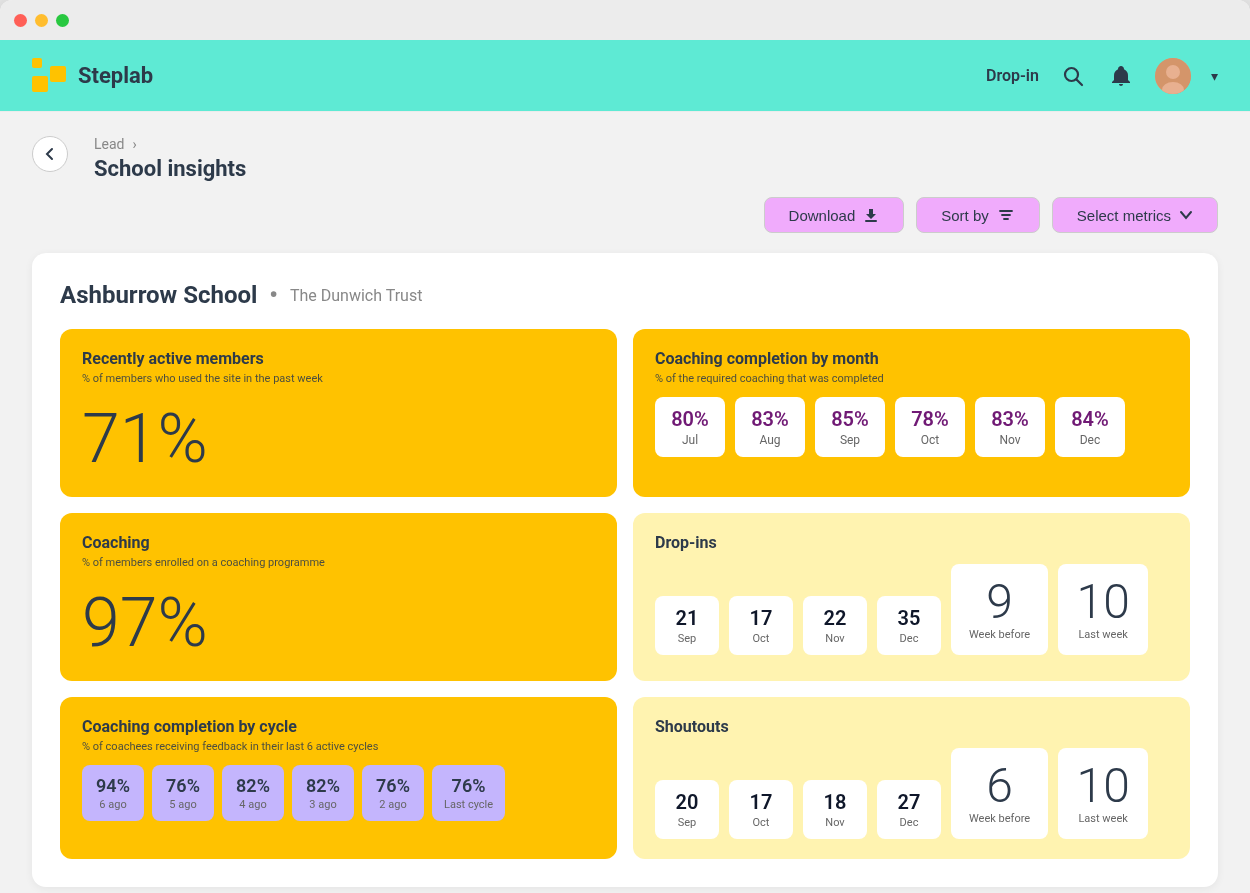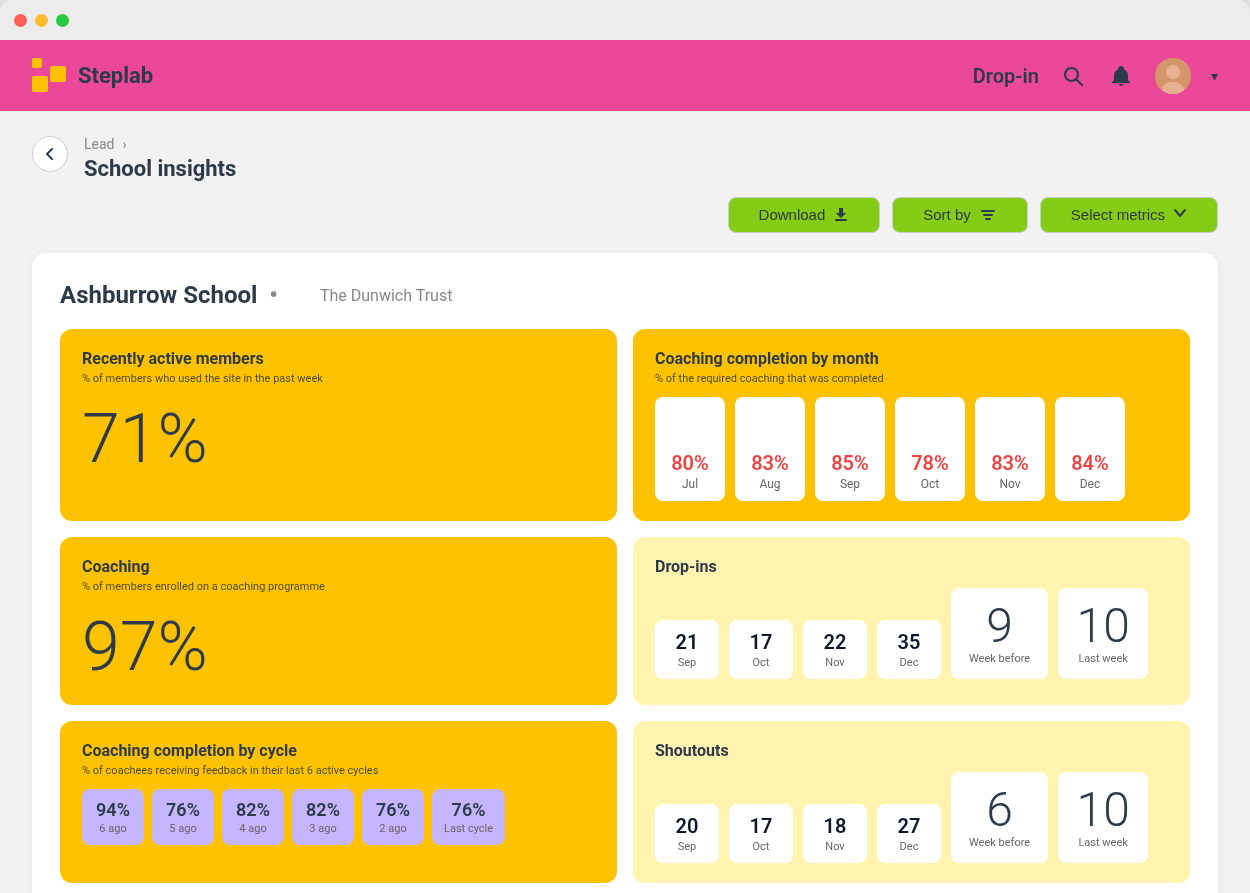--- a/index.html
+++ b/index.html
@@ -28,21 +28,21 @@
       padding: 0 14px;
       gap: 8px;
     }
     .traffic-light { width: 13px; height: 13px; border-radius: 50%; }
     .tl-red { background: #ff5f57; }
     .tl-yellow { background: #ffbd2e; }
     .tl-green { background: #28c840; }
 
     
     .topnav {
-      background: #ec4899;
+      background: #5eead4;
       height: 72px;
       display: flex;
       align-items: center;
       padding: 0 32px;
       border-bottom: 1px solid #ececec;
     }
     .logo-area {
       display: flex;
       align-items: center;
       gap: 10px;
@@ -56,21 +56,21 @@
       font-size: 22px;
       font-weight: 700;
       color: #2d3a4a;
     }
     .nav-right {
       display: flex;
       align-items: center;
       gap: 20px;
     }
     .nav-dropin {
-      font-size: 20px;
+      font-size: 16px;
       font-weight: 600;
       color: #2d3a4a;
     }
     .nav-icon {
       width: 28px;
       height: 28px;
       display: flex;
       align-items: center;
       justify-content: center;
       cursor: pointer;
@@ -137,29 +137,30 @@
 
     
     .toolbar {
       display: flex;
       justify-content: flex-end;
       gap: 12px;
       margin-bottom: 20px;
       margin-top: 4px;
     }
     .btn-outline {
-      background: #84cc16;
+      background: #f0abfc;
       border: 1.5px solid #ccc;
       border-radius: 8px;
-      padding: 8px 30px;
+      padding: 8px 24px;
       font-size: 15px;
       font-weight: 500;
       color: #2d3a4a;
       cursor: pointer;
       display: flex;
+      align-items: center;
       gap: 8px;
     }
 
     
     .main-card {
       background: #fff;
       border-radius: 14px;
       padding: 28px;
       box-shadow: 0 2px 8px rgba(0,0,0,0.06);
     }
@@ -170,21 +171,20 @@
       color: #2d3a4a;
       margin-bottom: 20px;
       display: flex;
       align-items: center;
       gap: 10px;
     }
     .school-subtitle {
       font-size: 16px;
       font-weight: 400;
       color: #888;
-      margin-left: 30px;
     }
     .dot-sep { color: #888; margin: 0 2px; }
 
     
     .metrics-grid {
       display: grid;
       grid-template-columns: 1fr 1fr;
       gap: 16px;
     }
 
@@ -230,23 +230,22 @@
     .month-box {
       background: #fff;
       border-radius: 8px;
       padding: 10px 14px;
       text-align: center;
       min-width: 70px;
     }
     .month-box-value {
       font-size: 20px;
       font-weight: 600;
-      color: #ef4444;
-      display: block;
-      margin-top: 44px;
+      color: #701a75;
+      display: block;
     }
     .month-box-label {
       font-size: 12px;
       color: #666;
       display: block;
       margin-top: 2px;
     }
 
     
     .dropins-boxes {
@@ -356,21 +355,21 @@
             <ellipse cx="18" cy="32" rx="11" ry="8" fill="#e8b090"></ellipse>
           </svg>
         </div>
       </div>
       <span style="color:#2d3a4a; font-size:14px; cursor:pointer;">▾</span>
     </div>
   </div>
 
   <div class="page-body">
 
-    <div style="display:flex; align-items:flex-start; gap:8px; margin-bottom:16px;">
+    <div style="display:flex; align-items:flex-start; gap:18px; margin-bottom:16px;">
       <button class="back-btn">
         <svg width="16" height="16" viewBox="0 0 16 16" fill="none" stroke="#2d3a4a" stroke-width="2" stroke-linecap="round">
           <polyline points="10 3 5 8 10 13"></polyline>
         </svg>
       </button>
       <div>
         <div class="breadcrumb-row">
           <span class="breadcrumb-lead">Lead</span>
           <span class="breadcrumb-chevron">›</span>
         </div>

